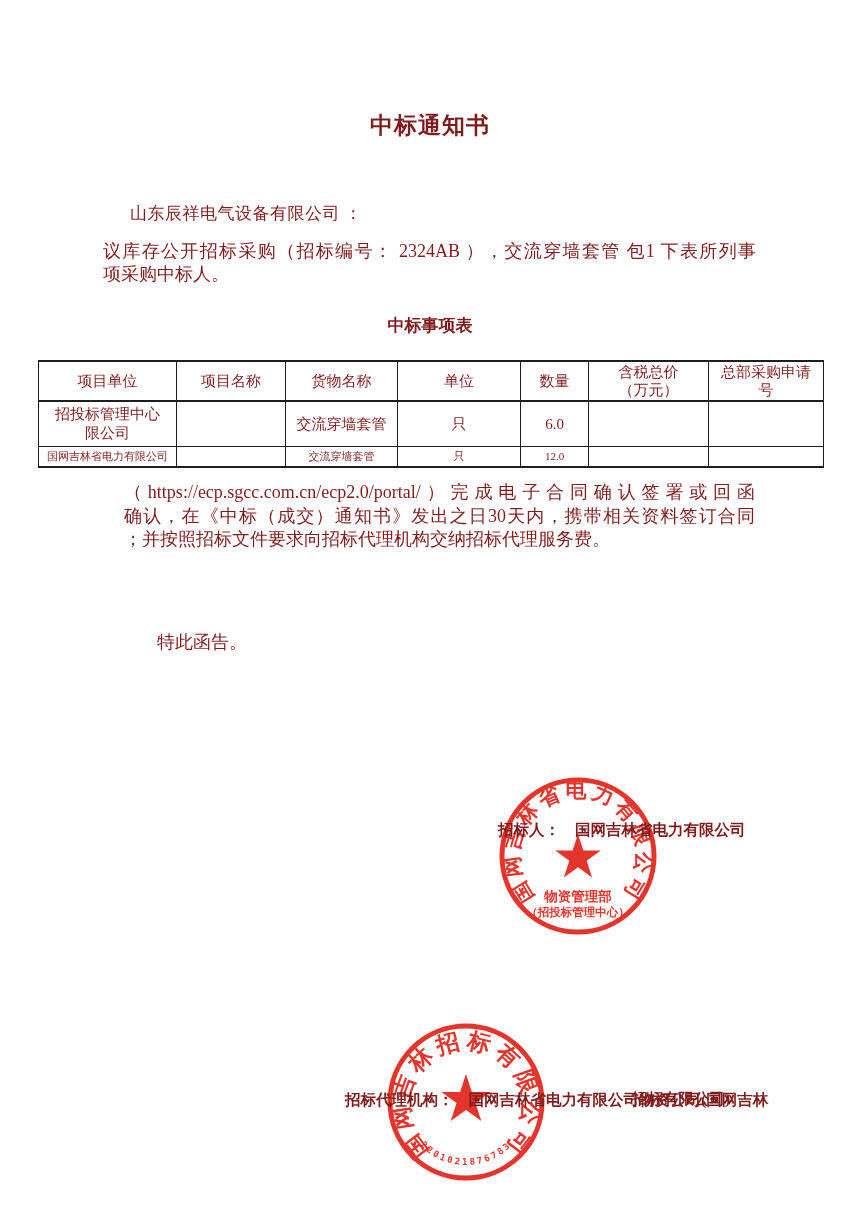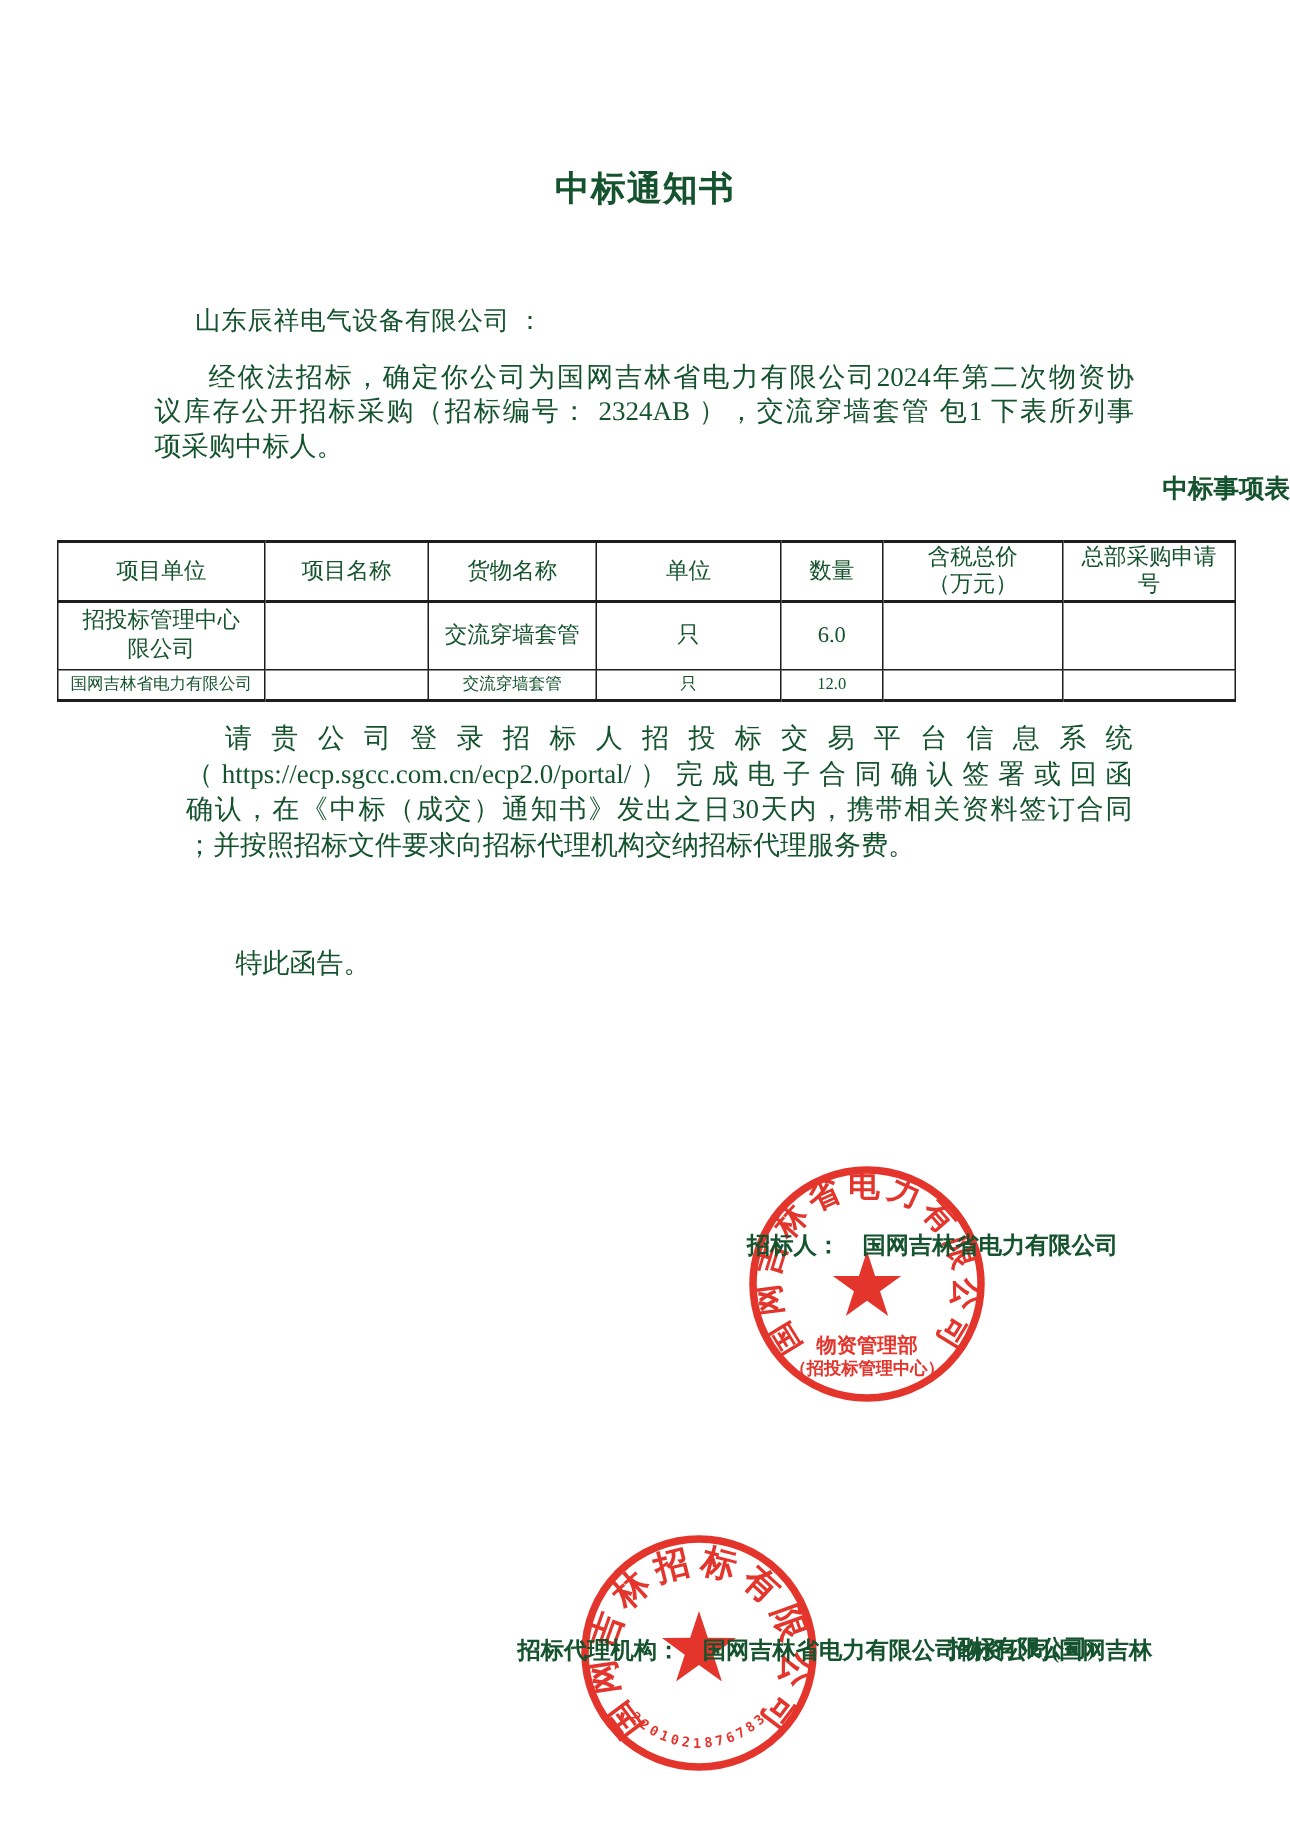--- a/index.html
+++ b/index.html
@@ -3,21 +3,21 @@
 <meta charset="utf-8">
 <style>
   html,body { margin:0; padding:0; background:#ffffff; }
   .page {
     position: relative;
     width: 860px;
     height: 1216px;
     margin: 0 auto;
     background: #ffffff;
     font-family: "Liberation Serif", "DejaVu Serif", serif;
-    color: #14532d;
+    color: #7f1d1d;
     overflow: hidden;
   }
   .abs { position:absolute; }
 
   .doc-title {
     top: 110px; left: 0; width: 860px;
     text-align: center;
     font-size: 23px; font-weight: bold; letter-spacing: 1px;
     z-index: 2;
   }
@@ -36,21 +36,21 @@
     font-size: 18px; line-height: 23.5px;
     z-index: 2;
   }
   .pline { white-space: nowrap; }
   .jl { white-space: normal; text-align: justify; text-align-last: justify; }
   .indent { text-indent: 36px; }
   .indent-sm { text-indent: 26px; }
 
   .table-title {
     top: 314px; left: 0; width: 860px;
-    text-align: right; font-size: 17px; font-weight: bold;
+    text-align: center; font-size: 17px; font-weight: bold;
     z-index: 2;
   }
   table.award {
     position: absolute; top: 360px; left: 38px;
     width: 785px; border-collapse: collapse; table-layout: fixed;
     z-index: 2; background: transparent;
   }
   table.award th, table.award td {
     border: 1px solid #1d1d1d;
     text-align: center; vertical-align: middle;
@@ -83,21 +83,20 @@
 </head>
 <body>
 
 <div class="page">
 
   <div class="abs doc-title">中标通知书</div>
 
   <div class="abs addressee">山东辰祥电气设备有限公司 ：</div>
 
   <div class="abs para1">
-    <div class="pline jl indent">经依法招标，确定你公司为国网吉林省电力有限公司2024年第二次物资协</div>
     <div class="pline jl">议库存公开招标采购（招标编号： 2324AB ），交流穿墙套管 包1 下表所列事</div>
     <div class="pline">项采购中标人。</div>
   </div>
 
   <div class="abs table-title">中标事项表</div>
 
   <table class="award">
     <colgroup>
       <col style="width:138px">
         <col style="width:109px">
@@ -135,21 +134,20 @@
       <td>交流穿墙套管</td>
       <td>只</td>
       <td>12.0</td>
       <td></td>
       <td></td>
     </tr>
   </tbody>
     </table>
 
   <div class="abs para2">
-    <div class="pline jl indent-sm">请贵公司登录招标人招投标交易平台信息系统</div>
     <div class="pline jl">（https://ecp.sgcc.com.cn/ecp2.0/portal/）完成电子合同确认签署或回函</div>
     <div class="pline jl">确认，在《中标（成交）通知书》发出之日30天内，携带相关资料签订合同</div>
     <div class="pline">；并按照招标文件要求向招标代理机构交纳招标代理服务费。</div>
   </div>
 
   <div class="abs closing">特此函告。</div>
 
   <svg class="abs stamp stamp-buyer" width="172" height="172" viewBox="0 0 172 172">
     <circle cx="86" cy="86" r="76" fill="none" stroke="#e2261d" stroke-width="5"></circle>
     <defs>

